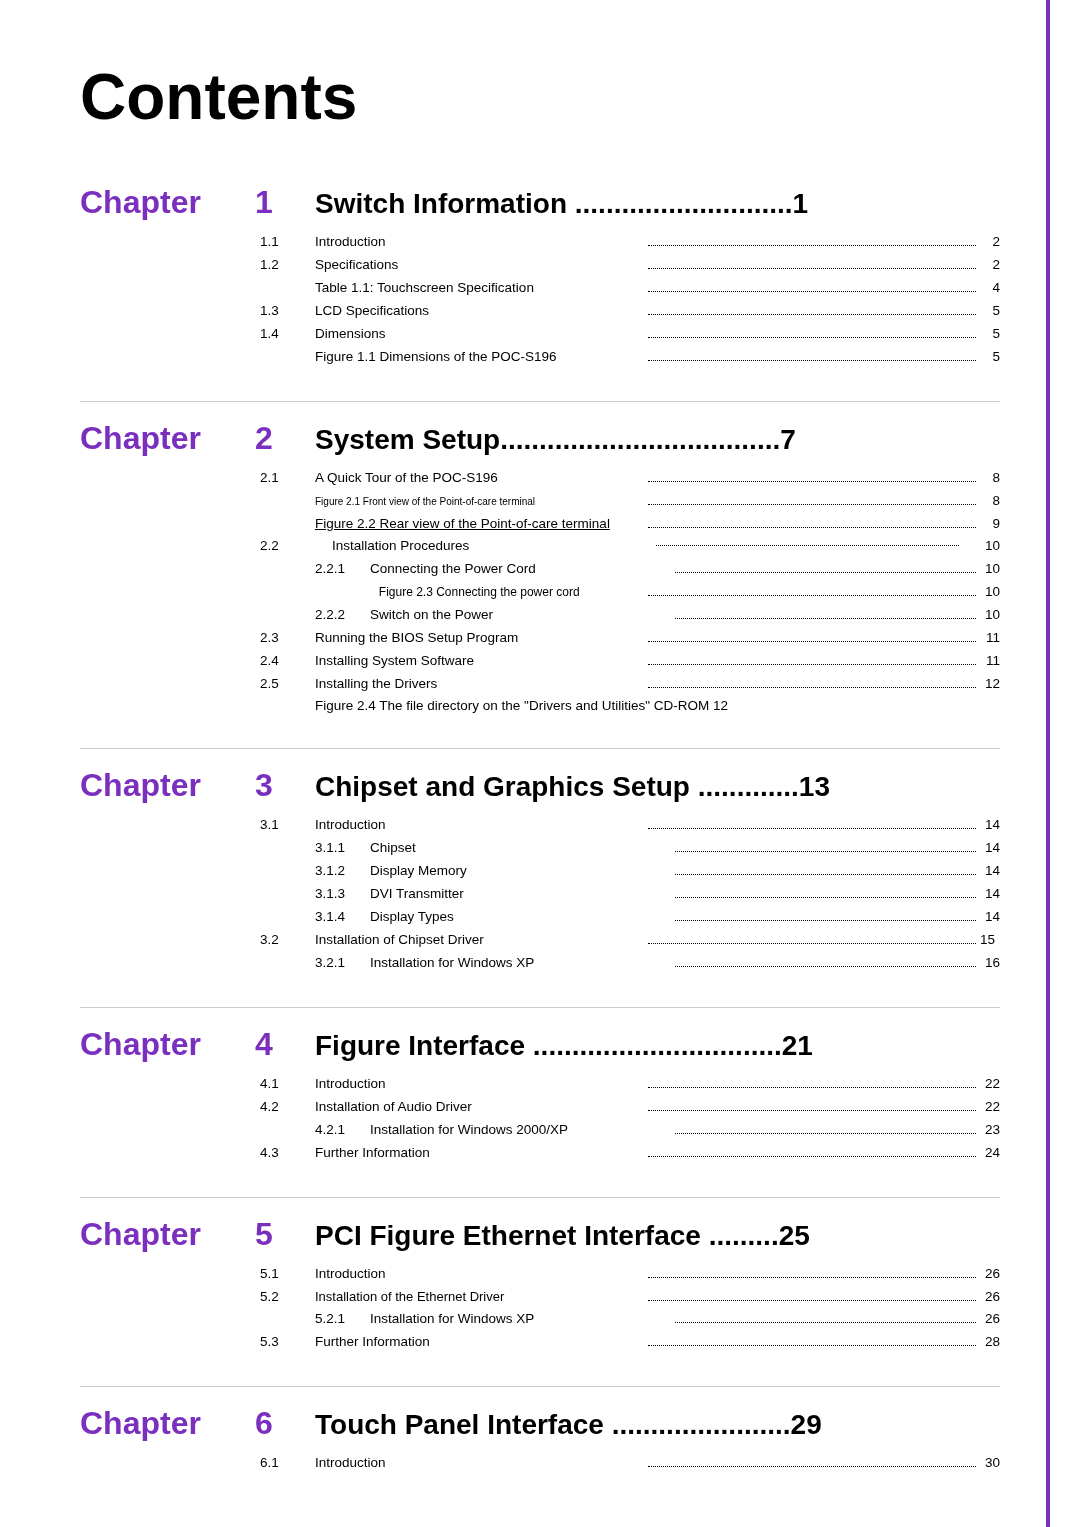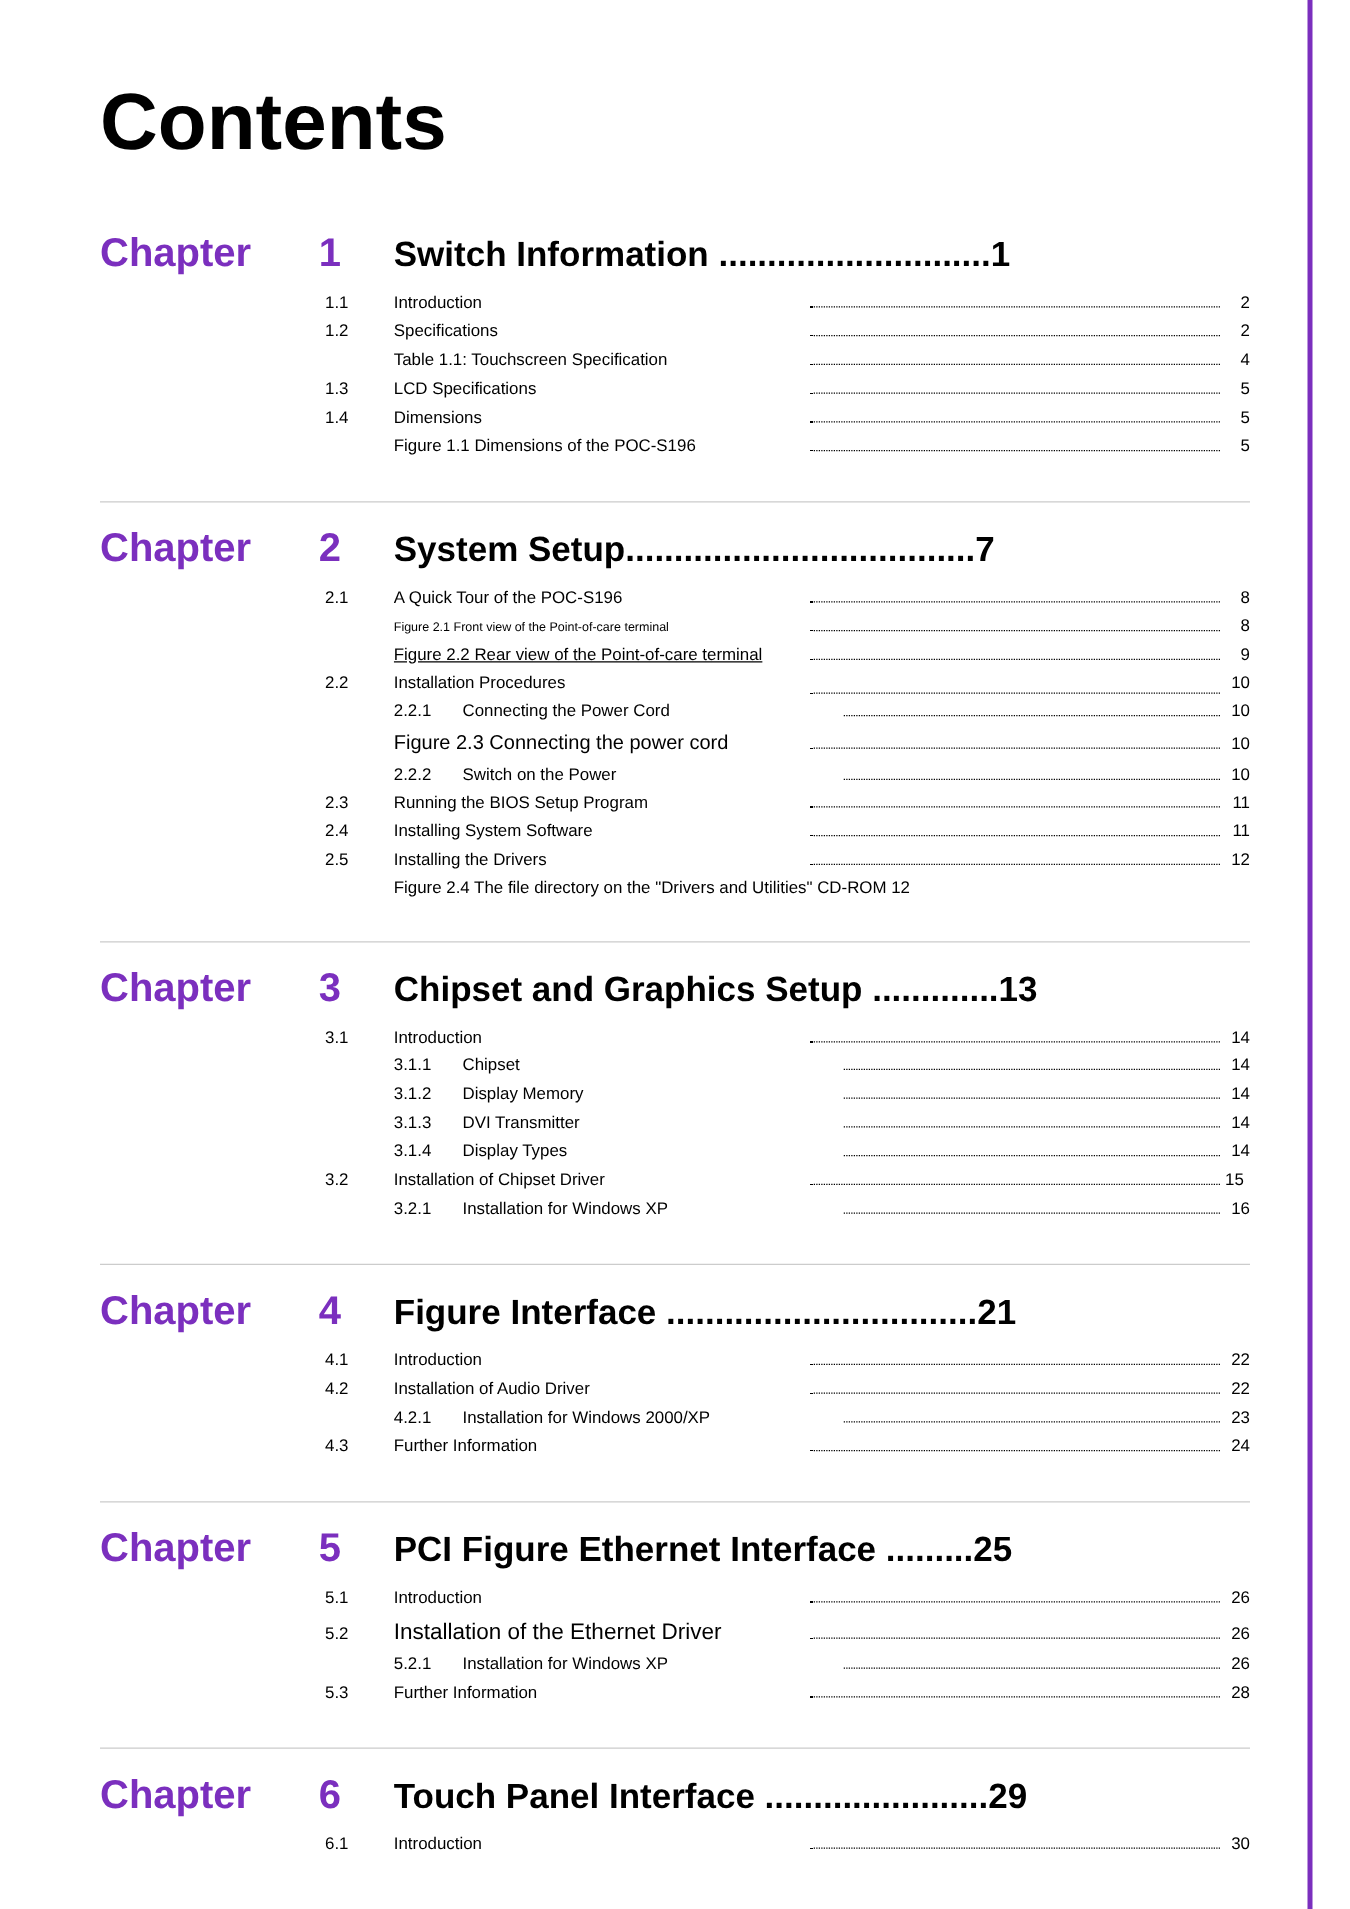--- a/index.html
+++ b/index.html
@@ -142,36 +142,36 @@
             <span style="flex: 1 1 0%; font-size: 10px; overflow: hidden; white-space: nowrap;">Figure 2.1  Front view of the Point-of-care terminal</span>
             <span style="flex: 1 1 0%; border-bottom: 1px dotted rgb(0, 0, 0); margin: 0px 4px 3px; min-width: 20px;"></span>
             <span style="font-size: 13.5px; text-align: right; min-width: 20px;">8</span>
           </div>
           <div style="display: flex; align-items: baseline; font-size: 13.5px; line-height: 1.7;">
             <span style="width: 55px; flex-shrink: 0;"></span>
             <span style="flex: 1 1 0%; font-size: 13.5px; overflow: hidden; white-space: nowrap; text-decoration: underline;">Figure 2.2  Rear view of the Point-of-care terminal</span>
             <span style="flex: 1 1 0%; border-bottom: 1px dotted rgb(0, 0, 0); margin: 0px 4px 3px; min-width: 20px;"></span>
             <span style="font-size: 13.5px; text-align: right; min-width: 20px;">9</span>
           </div>
-          <div style="display: flex; align-items: flex-end; font-size: 13.5px; line-height: 1.7;">
+          <div style="display: flex; align-items: center; font-size: 13.5px; line-height: 1.7; gap: 17px;">
             <span style="width: 55px; flex-shrink: 0; font-size: 13.5px;">2.2</span>
             <span style="flex: 1 1 0%; font-size: 13.5px; overflow: hidden; white-space: nowrap;">Installation Procedures</span>
             <span style="flex: 1 1 0%; border-bottom: 1px dotted rgb(0, 0, 0); margin: 0px 4px 3px; min-width: 20px;"></span>
             <span style="font-size: 13.5px; text-align: right; min-width: 20px;">10</span>
           </div>
           <div style="display: flex; align-items: baseline; font-size: 13.5px; line-height: 1.7;">
             <span style="width: 55px; flex-shrink: 0;"></span>
             <span style="width: 55px; flex-shrink: 0; font-size: 13.5px;">2.2.1</span>
             <span style="flex: 1 1 0%; font-size: 13.5px; overflow: hidden; white-space: nowrap;">Connecting the Power Cord</span>
             <span style="flex: 1 1 0%; border-bottom: 1px dotted rgb(0, 0, 0); margin: 0px 4px 3px; min-width: 20px;"></span>
             <span style="font-size: 13.5px; text-align: right; min-width: 20px;">10</span>
           </div>
           <div style="display: flex; align-items: baseline; font-size: 13.5px; line-height: 1.7;">
             <span style="width: 55px; flex-shrink: 0;"></span>
-            <span style="flex: 1 1 0%; font-size: 16px; overflow: hidden; white-space: nowrap;">Figure 2.3  Connecting the power cord</span>
+            <span style="flex: 1 1 0%; font-size: 12px; overflow: hidden; white-space: nowrap; text-align: center;">Figure 2.3  Connecting the power cord</span>
             <span style="flex: 1 1 0%; border-bottom: 1px dotted rgb(0, 0, 0); margin: 0px 4px 3px; min-width: 20px;"></span>
             <span style="font-size: 13.5px; text-align: right; min-width: 20px;">10</span>
           </div>
           <div style="display: flex; align-items: baseline; font-size: 13.5px; line-height: 1.7;">
             <span style="width: 55px; flex-shrink: 0;"></span>
             <span style="width: 55px; flex-shrink: 0; font-size: 13.5px;">2.2.2</span>
             <span style="flex: 1 1 0%; font-size: 13.5px; overflow: hidden; white-space: nowrap;">Switch on the Power</span>
             <span style="flex: 1 1 0%; border-bottom: 1px dotted rgb(0, 0, 0); margin: 0px 4px 3px; min-width: 20px;"></span>
             <span style="font-size: 13.5px; text-align: right; min-width: 20px;">10</span>
           </div>
@@ -300,21 +300,21 @@
         </div>
         <div class="toc-entries">
           <div style="display: flex; align-items: baseline; font-size: 13.5px; line-height: 1.7;">
             <span style="width: 55px; flex-shrink: 0; font-size: 13.5px;">5.1</span>
             <span style="flex: 1 1 0%; font-size: 13.5px; overflow: hidden; white-space: nowrap;">Introduction</span>
             <span style="flex: 1 1 0%; border-bottom: 1px dotted rgb(0, 0, 0); margin: 0px 4px 3px; min-width: 20px;"></span>
             <span style="font-size: 13.5px; text-align: right; min-width: 20px;">26</span>
           </div>
           <div style="display: flex; align-items: baseline; font-size: 13.5px; line-height: 1.7;">
             <span style="width: 55px; flex-shrink: 0; font-size: 13.5px;">5.2</span>
-            <span style="flex: 1 1 0%; font-size: 18px; overflow: hidden; white-space: nowrap;">Installation of the Ethernet Driver</span>
+            <span style="flex: 1 1 0%; font-size: 13px; overflow: hidden; white-space: nowrap;">Installation of the Ethernet Driver</span>
             <span style="flex: 1 1 0%; border-bottom: 1px dotted rgb(0, 0, 0); margin: 0px 4px 3px; min-width: 20px;"></span>
             <span style="font-size: 13.5px; text-align: right; min-width: 20px;">26</span>
           </div>
           <div style="display: flex; align-items: baseline; font-size: 13.5px; line-height: 1.7;">
             <span style="width: 55px; flex-shrink: 0;"></span>
             <span style="width: 55px; flex-shrink: 0; font-size: 13.5px;">5.2.1</span>
             <span style="flex: 1 1 0%; font-size: 13.5px; overflow: hidden; white-space: nowrap;">Installation for Windows XP</span>
             <span style="flex: 1 1 0%; border-bottom: 1px dotted rgb(0, 0, 0); margin: 0px 4px 3px; min-width: 20px;"></span>
             <span style="font-size: 13.5px; text-align: right; min-width: 20px;">26</span>
           </div>

